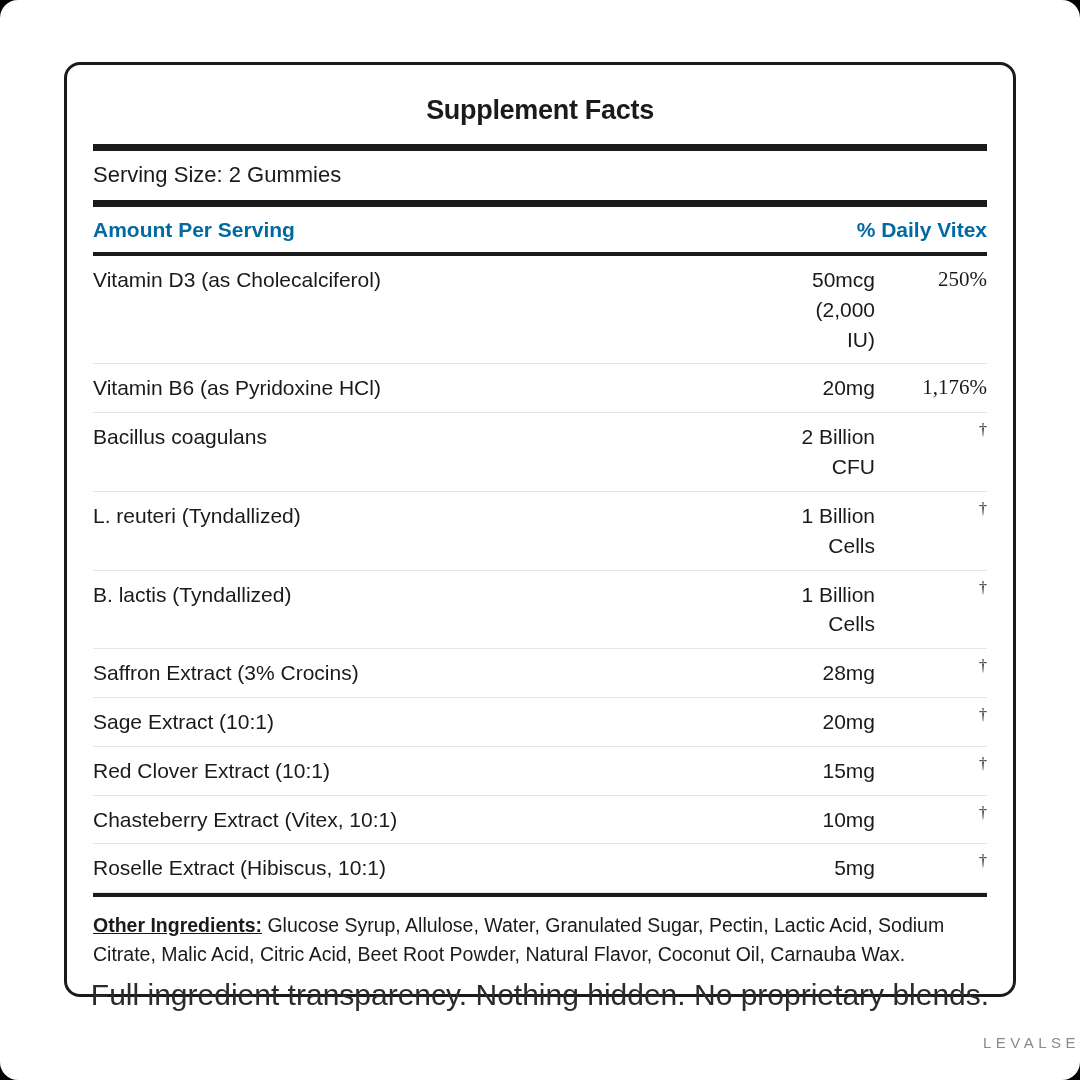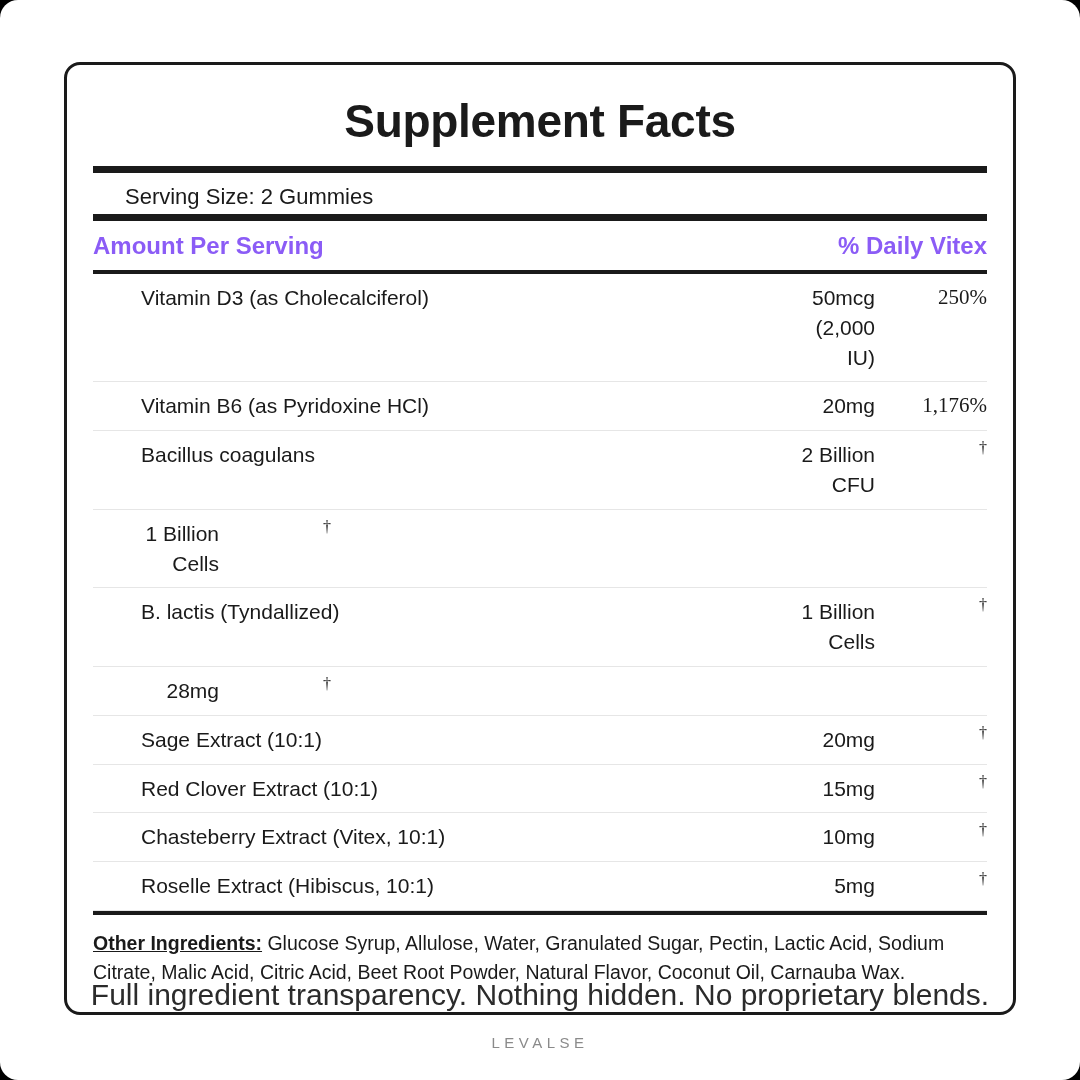--- a/index.html
+++ b/index.html
@@ -34,21 +34,21 @@
     width: 952px;
     box-sizing: border-box;
     border: 3px solid #1a1a1a;
     border-radius: 16px;
     background: #ffffff;
     padding: 24px 26px 22px 26px;
   }
 
   .facts-title {
     text-align: center;
-    font-size: 46px;
+    font-size: 27px;
     font-weight: 800;
     color: #1a1a1a;
     letter-spacing: -0.3px;
     line-height: 1.15;
     margin: 6px 0 18px 0;
   }
 
   .rule-thick {
     height: 7px;
     background: #1a1a1a;
@@ -62,45 +62,43 @@
   .rule-thin {
     height: 1px;
     background: #e6e6e6;
     width: 100%;
   }
 
   .serving-row {
     display: flex;
     justify-content: space-between;
     align-items: baseline;
-    padding: 11px 0 4px 0;
+    padding: 11px 0 12px 0;
     font-size: 22px;
     color: #1a1a1a;
-    margin-left: 32px;
   }
 
   .amount-header {
     display: flex;
     justify-content: space-between;
     align-items: baseline;
     padding: 11px 0 10px 0;
-    font-size: 24px;
+    font-size: 21px;
     font-weight: 700;
-    color: #8b5cf6;
+    color: #0369a1;
   }
 
   
   .nutrient-row {
     display: flex;
     align-items: flex-start;
     padding: 9px 0 9px 0;
     font-size: 21px;
     color: #1a1a1a;
     line-height: 1.42;
-    margin-left: 48px;
   }
   .nutrient-name {
     flex: 1 1 auto;
     padding-right: 8px;
   }
   .nutrient-amount {
     flex: 0 0 78px;
     text-align: right;
     word-break: break-word;
   }
@@ -143,21 +141,21 @@
     top: 978px;
     text-align: center;
     font-size: 30px;
     color: #2b2b2b;
   }
   .brand {
     position: absolute;
     left: 0;
     right: 0;
     top: 1034px;
-    text-align: center;
+    text-align: right;
     font-size: 15px;
     letter-spacing: 4.5px;
     color: #8a8a8a;
   }
 </style>
 </head>
 <body>
 
 <div class="page">
 
@@ -193,31 +191,33 @@
           <div class="nutrient-dv">1,176%</div>
         </div>
         <div class="rule-thin"></div>
         <div class="nutrient-row">
           <div class="nutrient-name">Bacillus coagulans</div>
           <div class="nutrient-amount">2 Billion CFU</div>
           <div class="nutrient-dv dv-dagger">†</div>
         </div>
         <div class="rule-thin"></div>
         <div class="nutrient-row">
+          <div class="nutrient-name">L. reuteri (Tyndallized)</div>
           <div class="nutrient-amount">1 Billion Cells</div>
           <div class="nutrient-dv dv-dagger">†</div>
         </div>
         <div class="rule-thin"></div>
         <div class="nutrient-row">
           <div class="nutrient-name">B. lactis (Tyndallized)</div>
           <div class="nutrient-amount">1 Billion Cells</div>
           <div class="nutrient-dv dv-dagger">†</div>
         </div>
         <div class="rule-thin"></div>
         <div class="nutrient-row">
+          <div class="nutrient-name">Saffron Extract (3% Crocins)</div>
           <div class="nutrient-amount">28mg</div>
           <div class="nutrient-dv dv-dagger">†</div>
         </div>
         <div class="rule-thin"></div>
         <div class="nutrient-row">
           <div class="nutrient-name">Sage Extract (10:1)</div>
           <div class="nutrient-amount">20mg</div>
           <div class="nutrient-dv dv-dagger">†</div>
         </div>
         <div class="rule-thin"></div>

